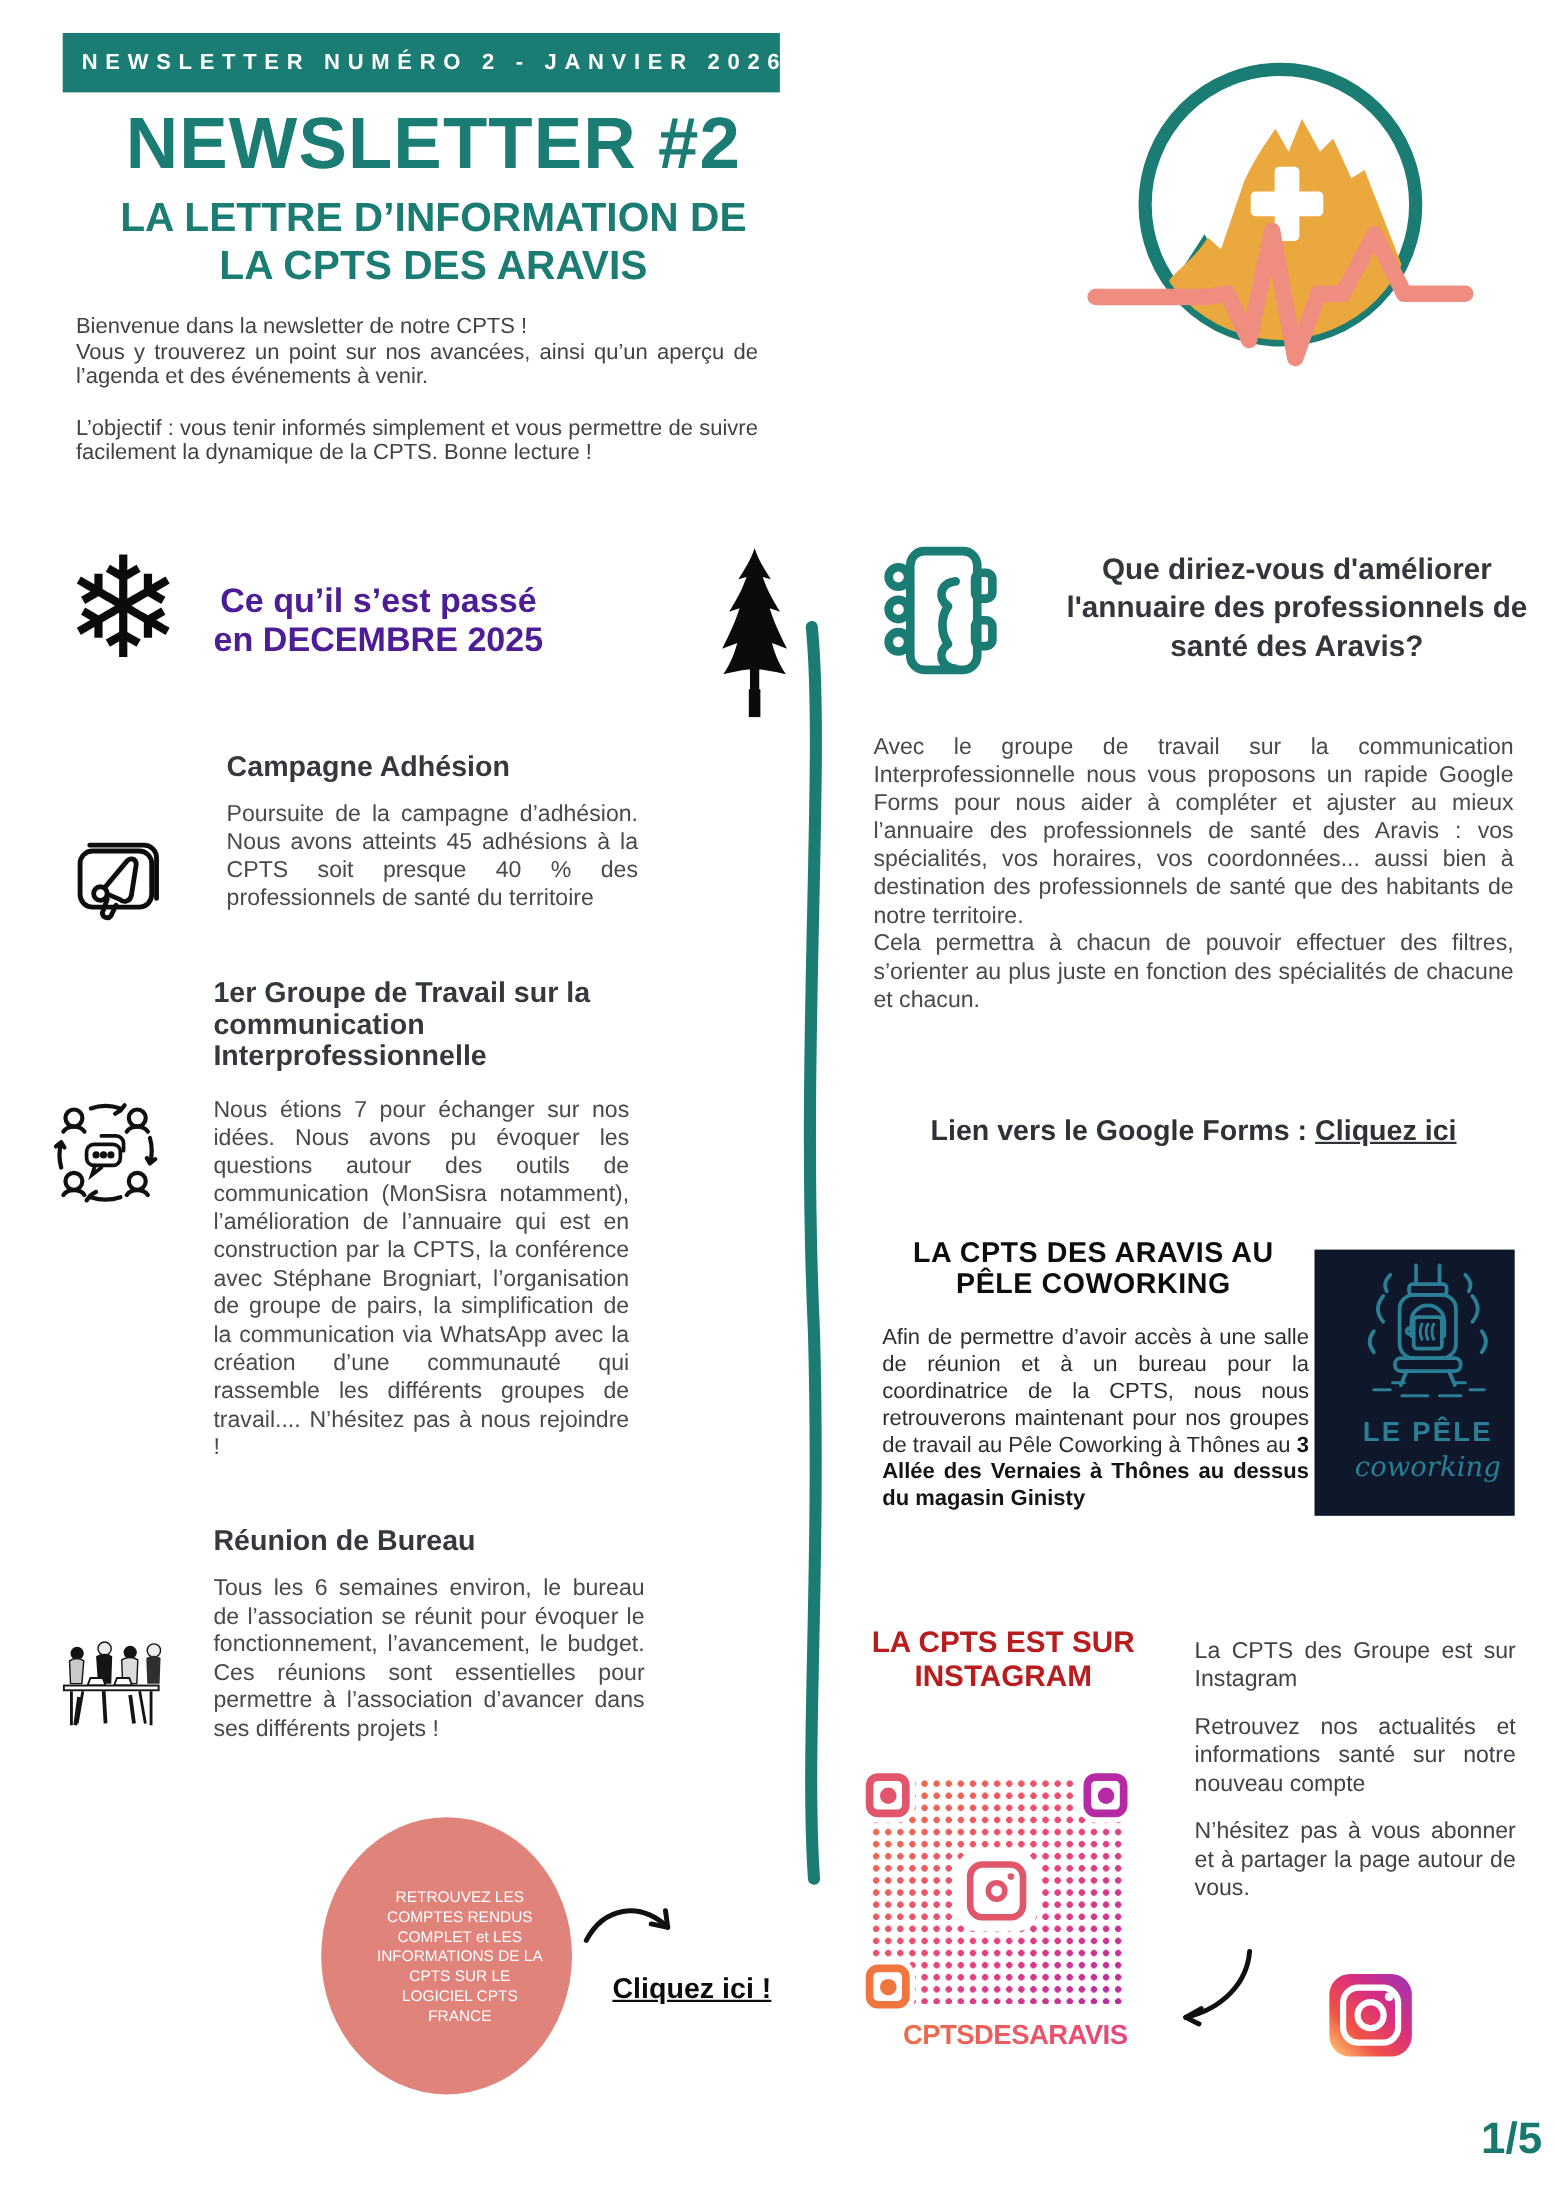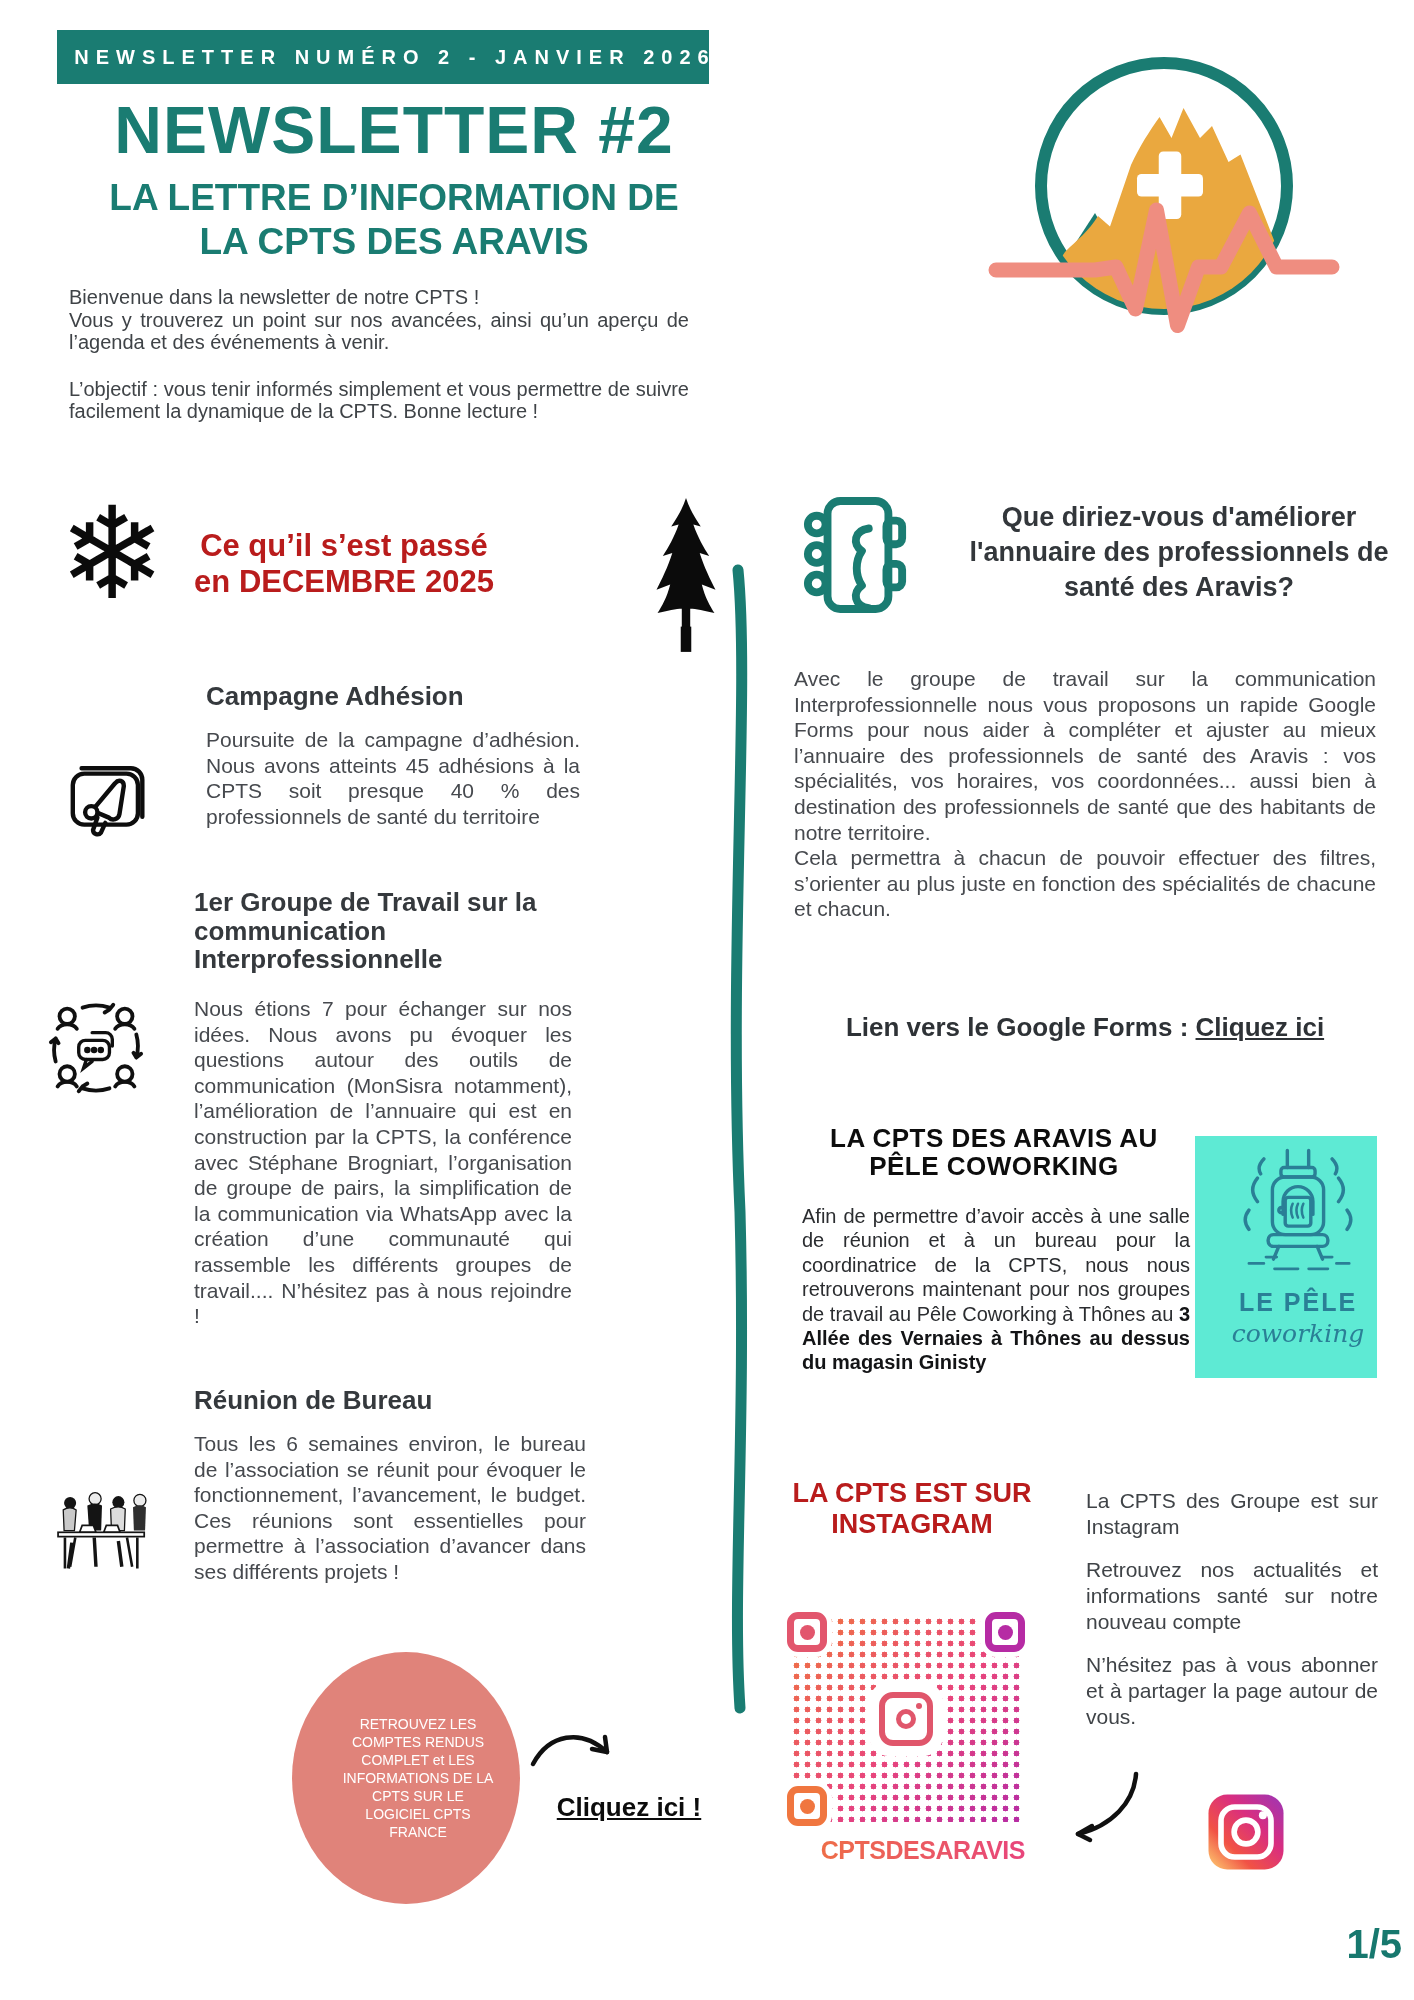--- a/index.html
+++ b/index.html
@@ -16,21 +16,21 @@
               letter-spacing:1px;text-align:center;}
   #subtitle{left:30px;top:176px;width:680px;font-size:37px;font-weight:800;color:#1a7c72;
             line-height:44px;text-align:center;}
   #intro{left:45px;top:286px;width:620px;font-size:20px;line-height:22.5px;color:#3f4347;}
   #intro .p2{margin-top:24px;}
   #aravis-logo{left:950px;top:30px;width:380px;height:330px;}
 
   
   #snowflake{left:18px;top:474px;width:140px;height:160px;font-size:128px;line-height:160px;
              color:#0b0b0b;text-align:center;}
-  #december-title{left:160px;top:528px;width:320px;font-size:31px;font-weight:800;color:#b91c1c;
+  #december-title{left:160px;top:528px;width:320px;font-size:31px;font-weight:800;color:#4c1d95;
                   line-height:36px;text-align:center;}
   #tree{left:622px;top:496px;width:80px;height:158px;}
   #divider{left:696px;top:562px;width:40px;height:1155px;}
 
   .sec-title{font-size:26px;font-weight:800;color:#35393d;line-height:28.5px;}
   .body-txt{font-size:21px;line-height:25.6px;color:#46494e;}
 
   #adhesion-title{left:182px;top:682px;width:420px;}
   #adhesion-body{left:182px;top:727px;width:374px;}
   #megaphone{left:40px;top:756px;width:88px;height:88px;}
@@ -61,21 +61,21 @@
                   line-height:35px;text-align:center;}
   #annuaire-body{left:770px;top:666px;width:582px;}
   #forms-line{left:770px;top:1012px;width:582px;font-size:26px;font-weight:800;color:#2e3236;
               text-align:center;}
   #forms-line a{color:#2e3236;text-decoration:underline;cursor:pointer;}
 
   #pele-title{left:800px;top:1124px;width:340px;font-size:26px;font-weight:800;color:#0d0d0d;
               line-height:28px;text-align:center;letter-spacing:0.5px;}
   #pele-body{left:778px;top:1204px;width:388px;font-size:20px;line-height:24.4px;color:#2b2d30;}
   #pele-body b{color:#131416;}
-  #pele-card{left:1195px;top:1136px;width:182px;height:242px;background:#5eead4;
+  #pele-card{left:1195px;top:1136px;width:182px;height:242px;background:#0f172a;
              display:flex;flex-direction:column;align-items:center;padding-top:8px;box-sizing:border-box;}
   #pele-card svg{width:128px;height:128px;}
   #pele-card .l1{font-size:25px;font-weight:800;color:#2a7f96;letter-spacing:2px;margin-top:16px;}
   #pele-card .l2{font-size:25px;font-style:italic;color:#2a7f96;
                  font-family:"DejaVu Serif",serif;margin-top:2px;}
 
   #insta-title{left:758px;top:1478px;width:260px;font-size:27px;font-weight:800;color:#b91c1c;
                line-height:31px;text-align:center;}
   #insta-text{left:1062px;top:1488px;width:292px;font-size:21px;line-height:26px;color:#3f4347;}
   #insta-text p{margin:0 0 17px 0;}

